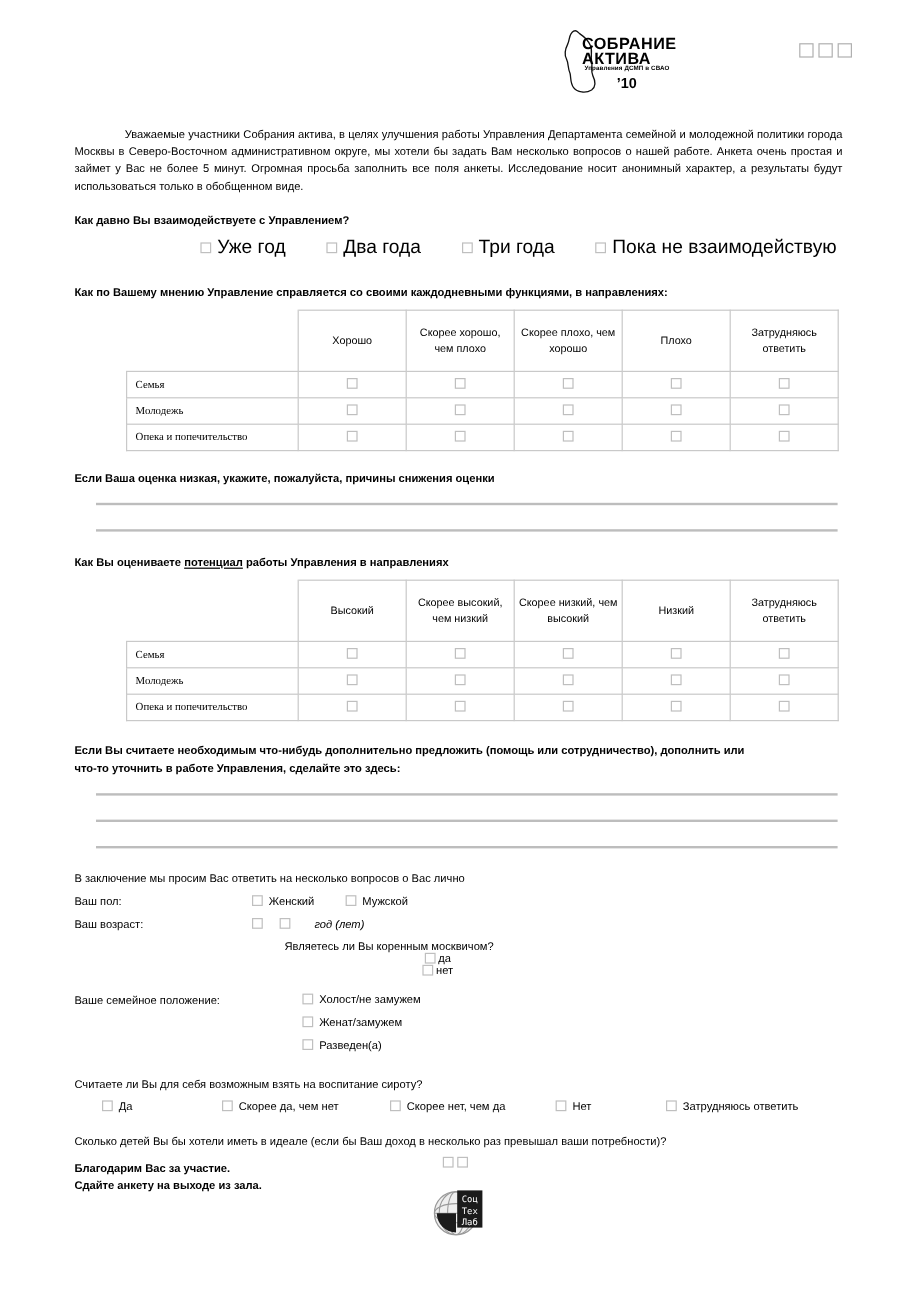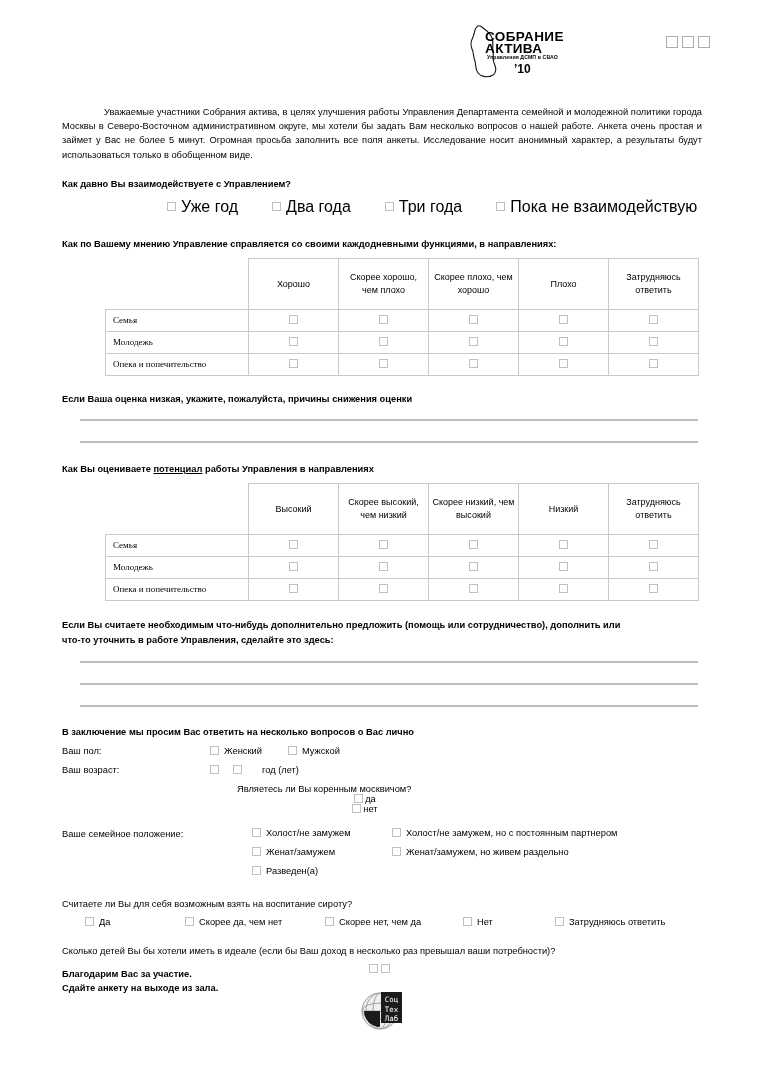--- a/index.html
+++ b/index.html
@@ -193,33 +193,33 @@
   }
   .lines .ln {
     height: 2px;
     background: #bdbdbd;
     margin-bottom: 20px;
   }
 
   
   .sec-head {
     font-size: 9.3px;
-    font-weight: bold;
+    font-weight: normal;
     margin: 0 0 9px 0;
   }
   .pair {
     display: flex;
     align-items: flex-start;
     font-size: 9.3px;
     margin-bottom: 9px;
   }
   .pair .lbl { width: 148px; flex: 0 0 auto; }
   .pair .vals { display: flex; align-items: center; gap: 26px; }
 
-  .age-boxes { display: flex; align-items: center; gap: 14px; }
+  .age-boxes { display: flex; align-items: center; gap: 14px; font-style: italic; }
   .age-unit { margin-left: 6px; }
 
   .native-row {
     display: flex;
     align-items: center;
     font-size: 9.3px;
     margin-bottom: 14px;
     flex-direction: column;
   }
   .native-row .nlbl { width: 290px; flex: 0 0 auto; }
@@ -490,30 +490,20 @@
             <span class="cb"></span>
             <span>Холост/не замужем</span>
           </label>
           <label class="mopt">
             <span class="cb"></span>
             <span>Женат/замужем</span>
           </label>
           <label class="mopt">
             <span class="cb"></span>
             <span>Разведен(а)</span>
-          </label>
-        </div>
-        <div class="colB">
-          <label class="mopt">
-            <span class="cb"></span>
-            <span>Холост/не замужем, но с постоянным партнером</span>
-          </label>
-          <label class="mopt">
-            <span class="cb"></span>
-            <span>Женат/замужем, но живем раздельно</span>
           </label>
         </div>
       </div>
     </div>
 
     <div class="orphan-q">Считаете ли Вы для себя возможным взять на воспитание сироту?</div>
     <div class="orphan-opts">
       <label class="opt">
         <span class="cb"></span>
         <span>Да</span>

